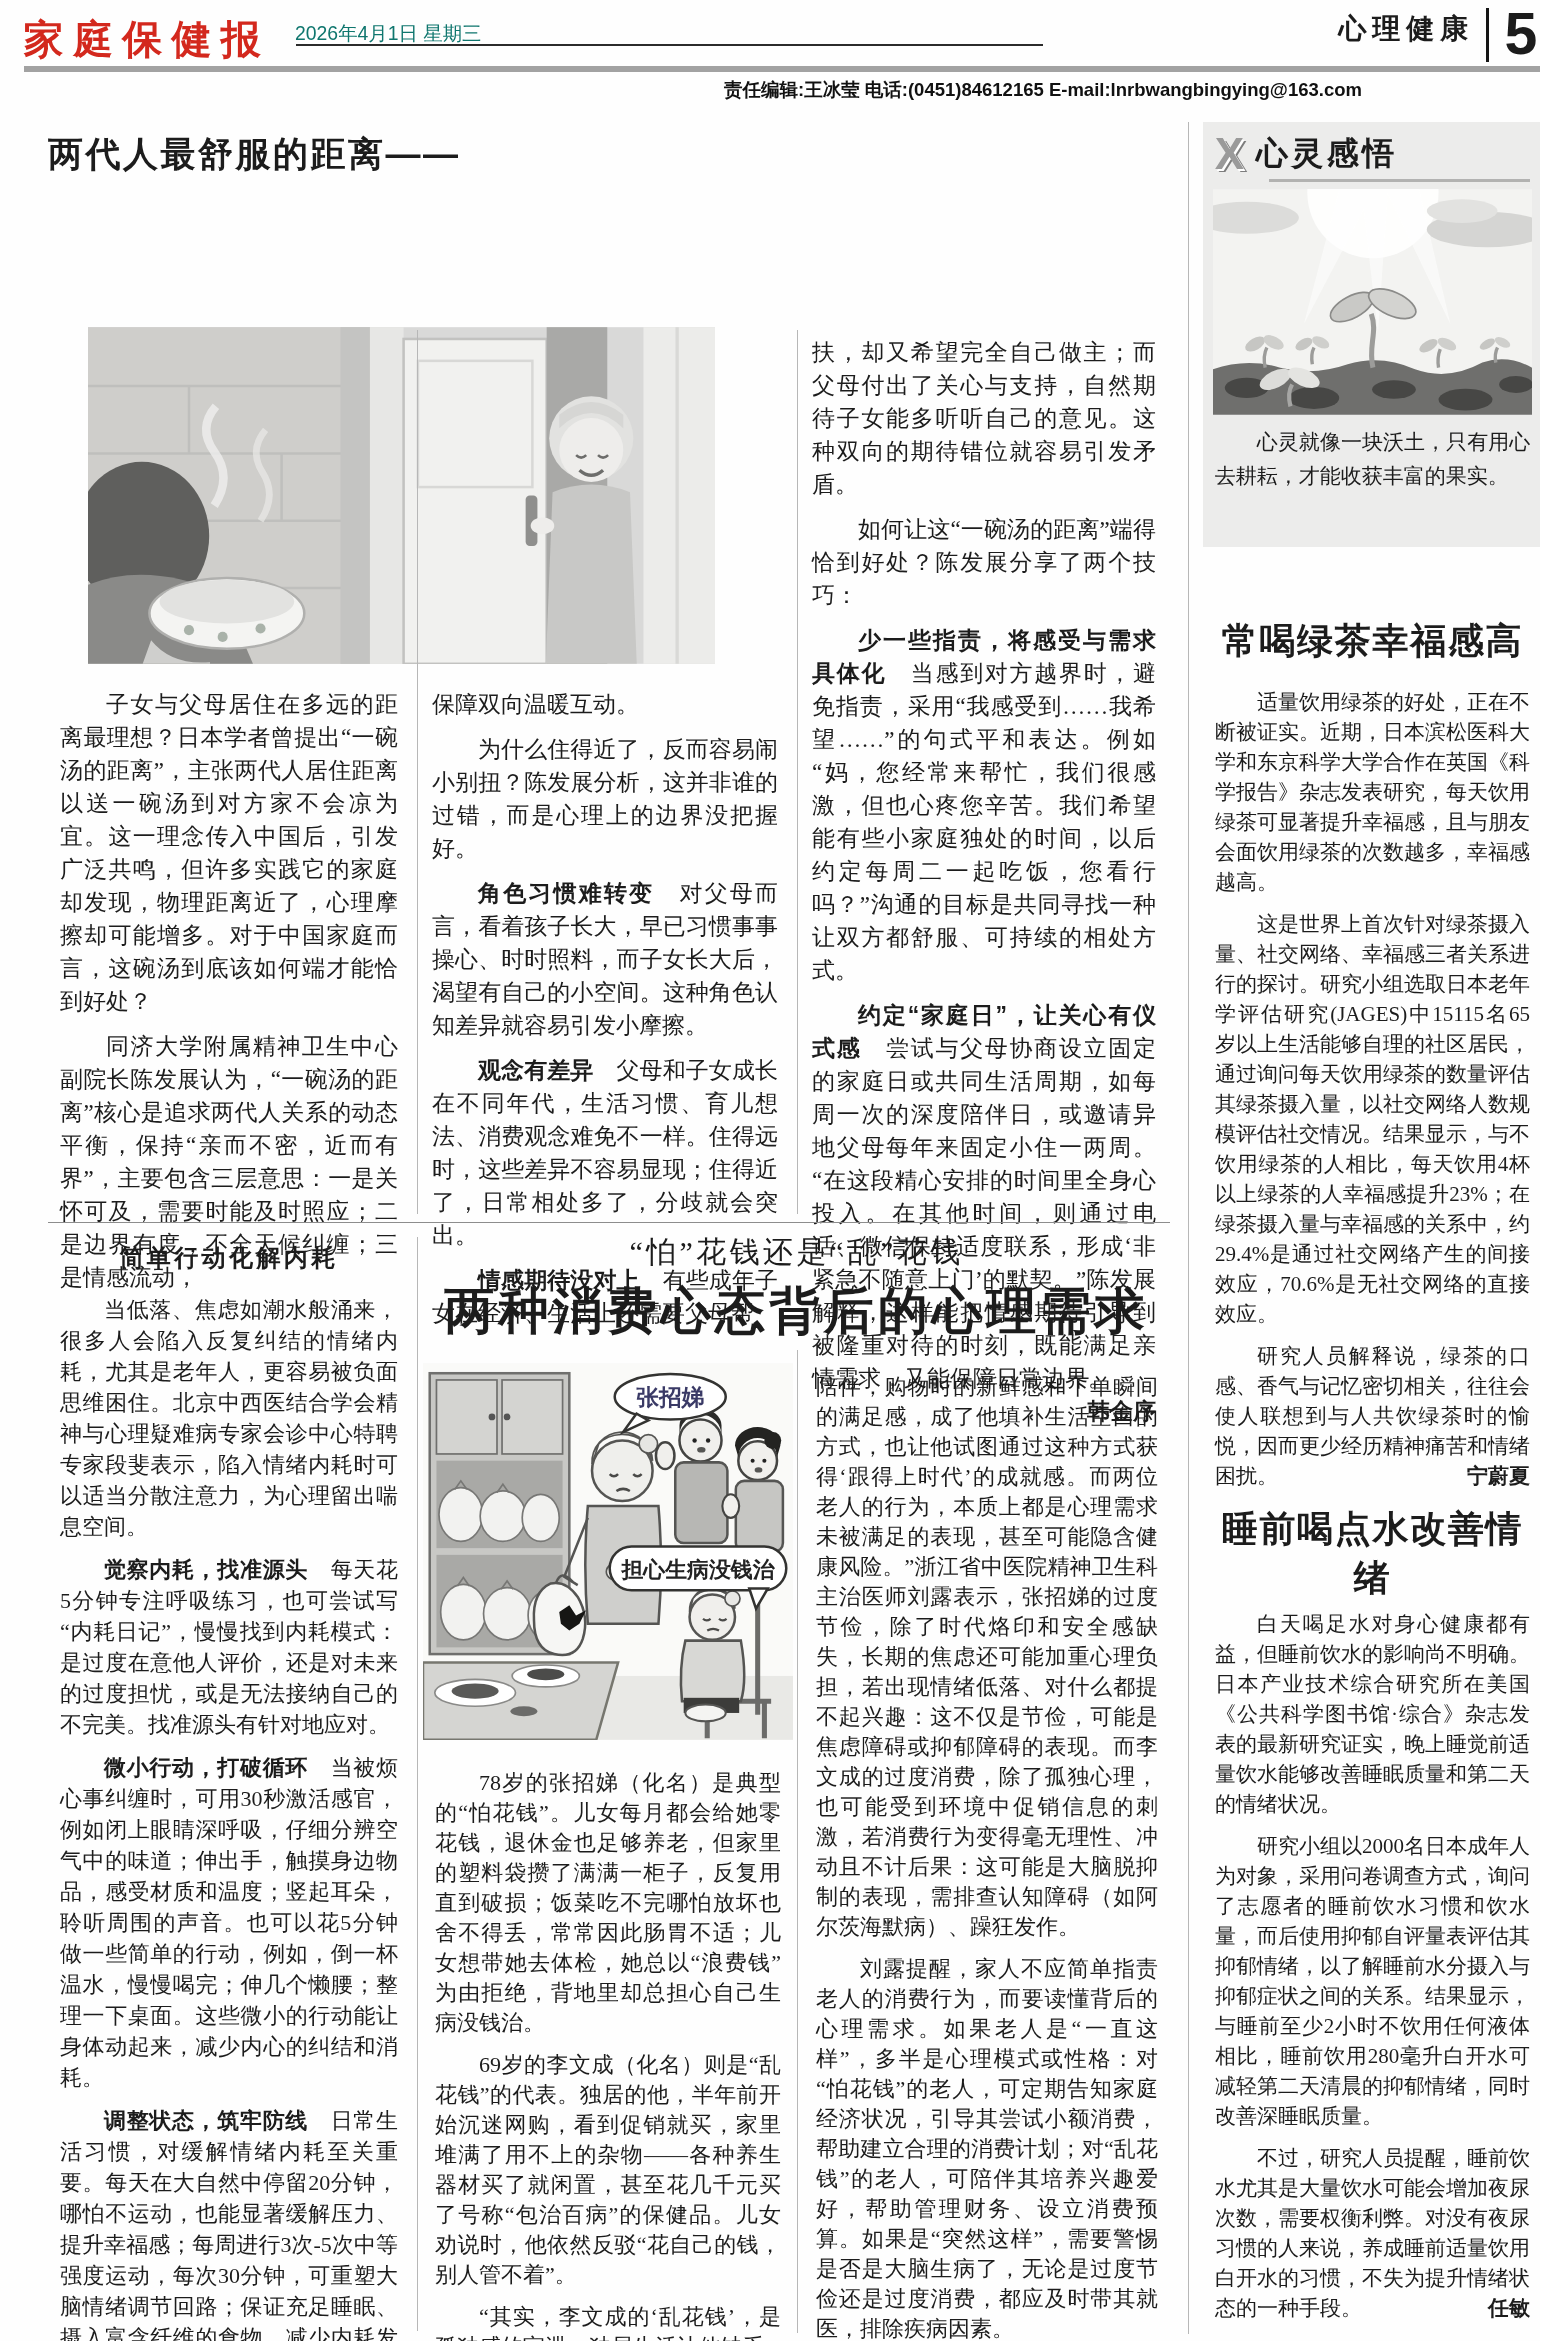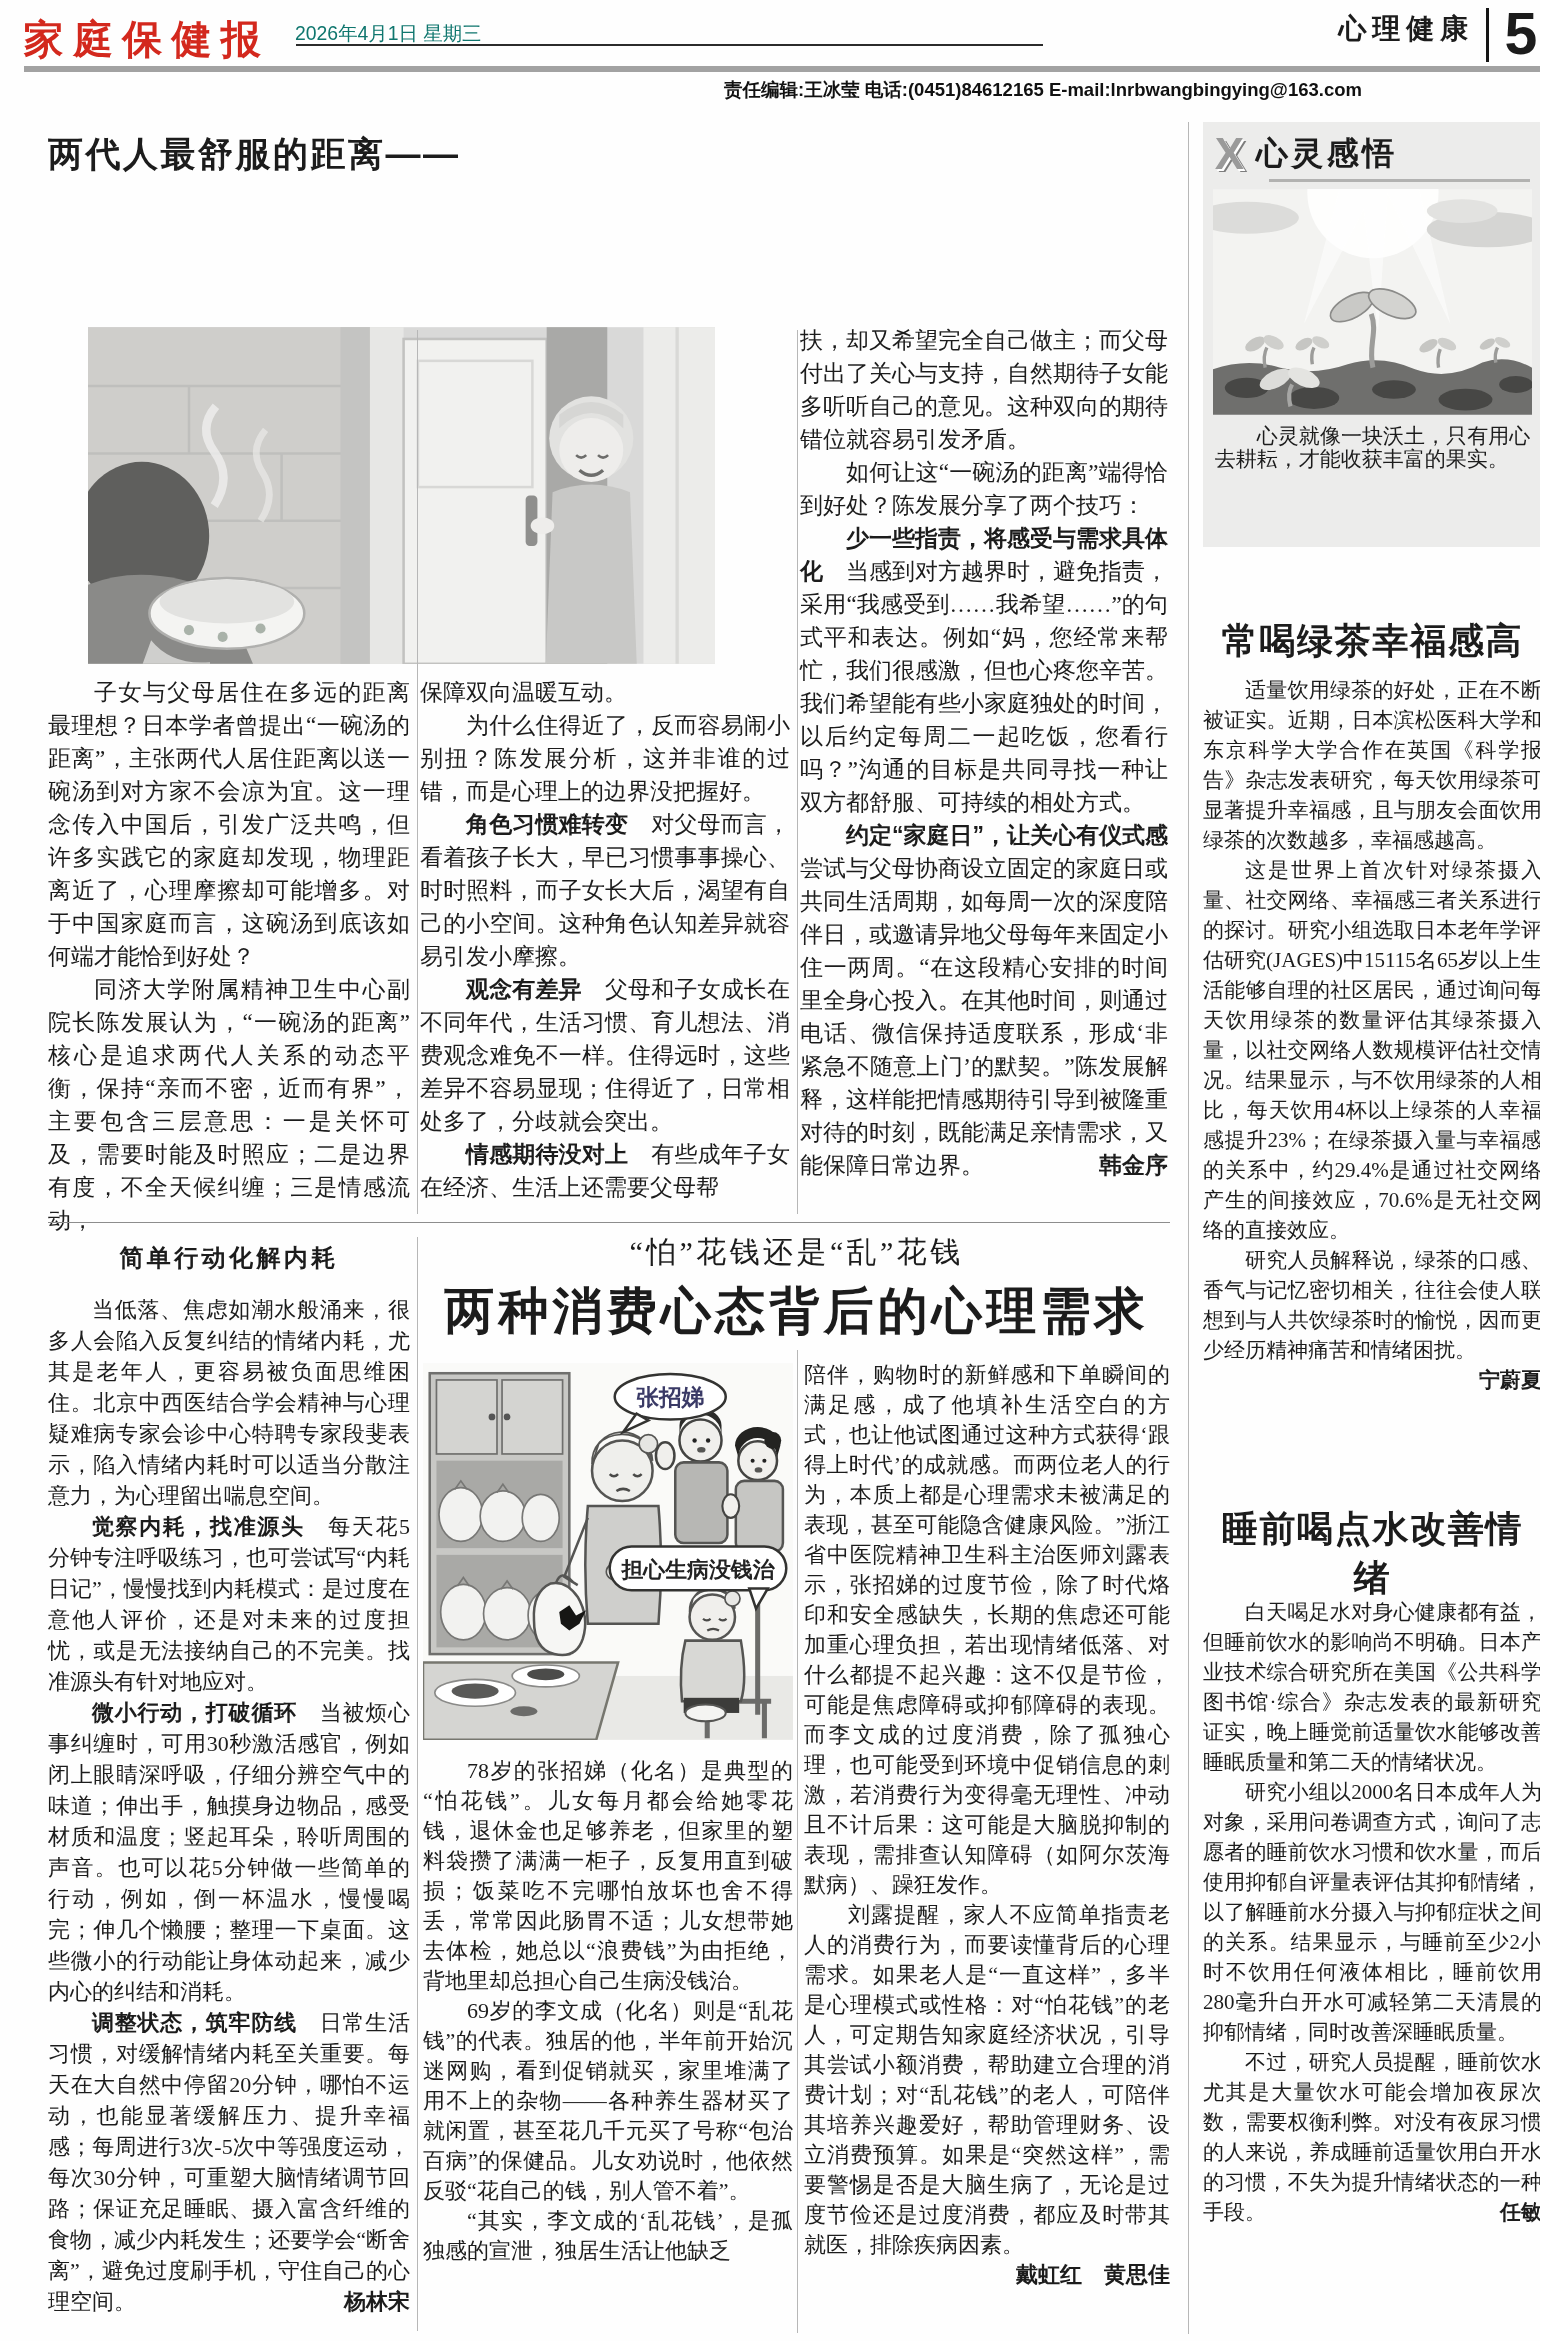--- a/index.html
+++ b/index.html
@@ -31,21 +31,21 @@
   #lead-body{position:absolute;left:48px;top:324px;width:1120px;height:894px;display:grid;
     grid-template-columns:362px 370px 368px;grid-template-rows:352px auto;column-gap:10px;}
   .photo-fig{grid-column:1/3;grid-row:1;margin:3.4px 0 0 40px;width:627px;height:337px;}
   #lead-col1{grid-column:1;grid-row:2;}
   #lead-col2{grid-column:2;grid-row:2;}
   #lead-col3{grid-column:3;grid-row:1/3;}
 
   .news-text{font-size:23px;line-height:33px;text-align:justify;}
   .news-text-sm{font-size:22px;line-height:30px;text-align:justify;}
   .side-text{font-size:21px;line-height:30px;text-align:justify;}
-  .para{margin:0;text-indent:2em;}
+  .para{margin:12px;text-indent:2em;}
   .para.noindent{text-indent:0;}
   .runin{font-family:"Liberation Sans","DejaVu Sans",sans-serif;font-weight:700;font-style:normal;}
   .byline{float:right;font-weight:700;font-family:"Liberation Sans","DejaVu Sans",sans-serif;margin-left:13.5px;}
 
   
   .vr{position:absolute;width:0.8px;background:#b7b7b7;}
   #vr-1{left:417px;top:330px;height:884px;}
   #vr-2{left:797px;top:330px;height:884px;}
   #vr-3{left:417px;top:1237px;height:1094px;}
   #vr-4{left:797px;top:1350px;height:983px;}
@@ -67,21 +67,21 @@
   .comic-fig{width:370px;height:377px;margin:3.4px 0 11.8px;}
 
   
   #insight-box{position:absolute;left:1203px;top:122px;width:339px;height:425px;background:#ececeb;}
   #insight-head{display:flex;align-items:center;gap:11.8px;padding:10px 11.8px 1.7px;}
   .x-logo{font-family:"Liberation Sans","DejaVu Sans",sans-serif;font-size:44px;font-weight:900;
     color:#9a9a9a;line-height:1;text-shadow:1.7px 1.7px 0 #ffffff,3.4px 3.4px 0 #7d7d7d;}
   #insight-title{font-size:32px;font-weight:900;font-family:"Liberation Sans","DejaVu Sans",sans-serif;letter-spacing:3.4px;}
   #insight-underline{margin:1.7px 11.8px 6.7px 66px;height:2.5px;background:#b2b2b1;}
   .insight-fig{display:block;width:319px;height:226px;margin:0 10px;}
-  #insight-caption{padding:10px 11.8px 0;font-size:21px;line-height:23px;text-align:justify;text-indent:2em;}
+  #insight-caption{padding:10px 11.8px 0;font-size:21px;line-height:34px;text-align:justify;text-indent:2em;}
 
   .side-article-title{position:absolute;left:1203px;width:339px;text-align:center;font-size:36px;
     font-weight:900;letter-spacing:1.7px;}
   #tea-title{top:617px;}
   #water-title{top:1505px;}
   #tea-body{position:absolute;left:1203px;top:675px;width:339px;}
   #water-body{position:absolute;left:1203px;top:1597px;width:339px;}
 </style>
 </head>
 <body>

